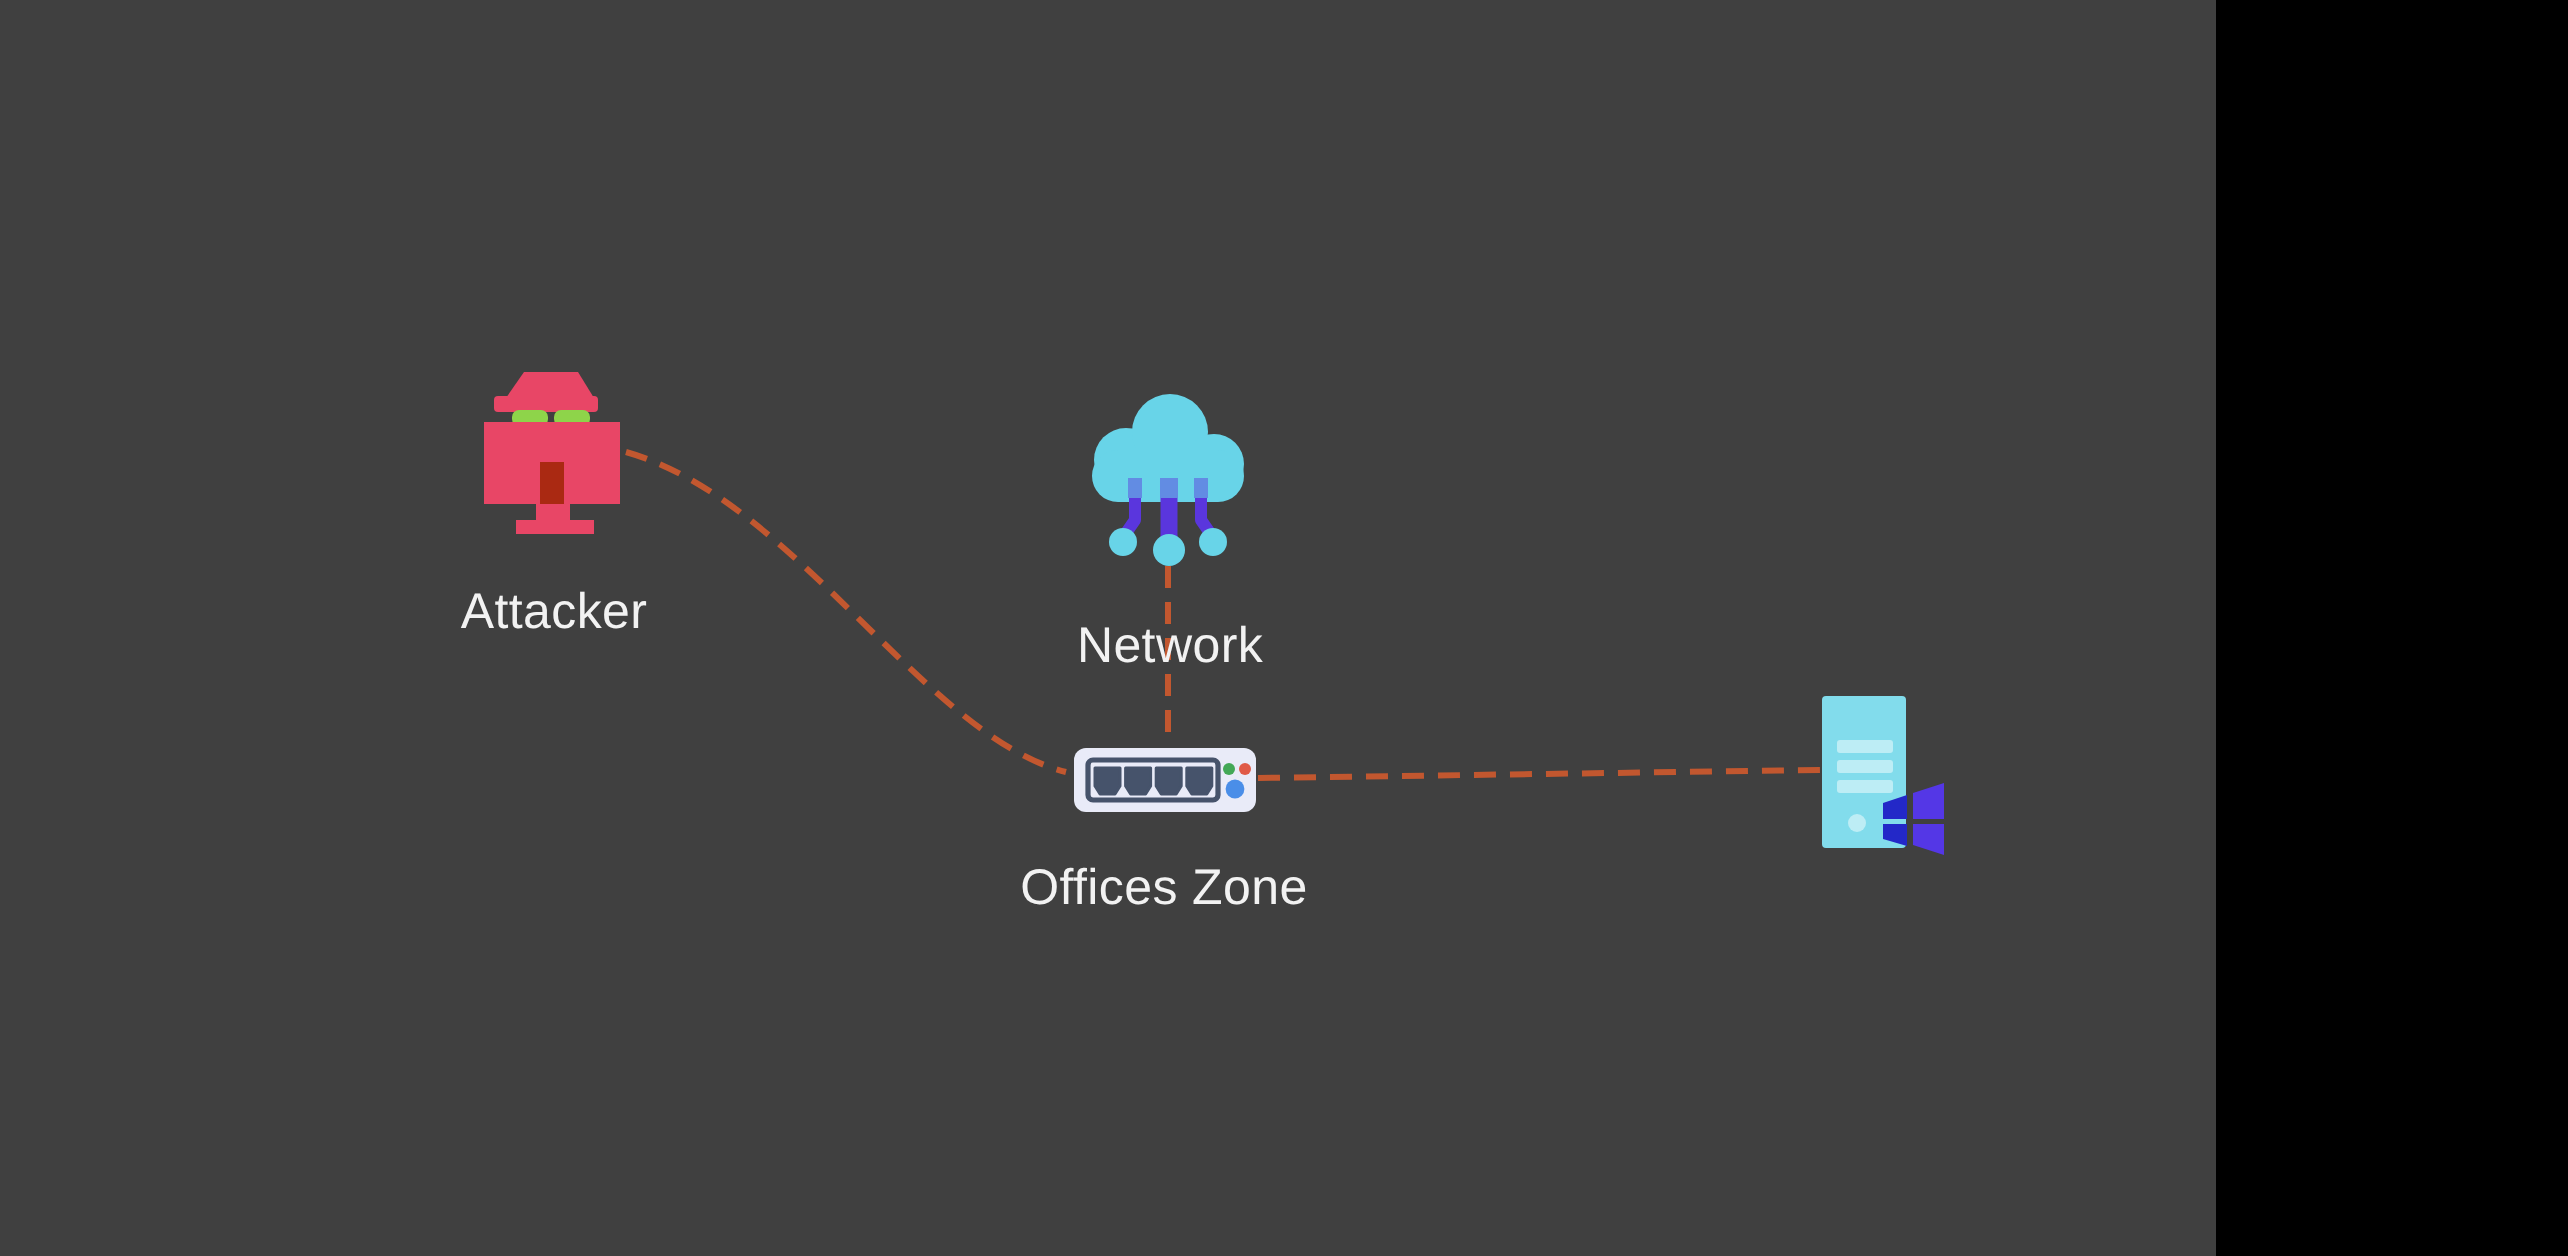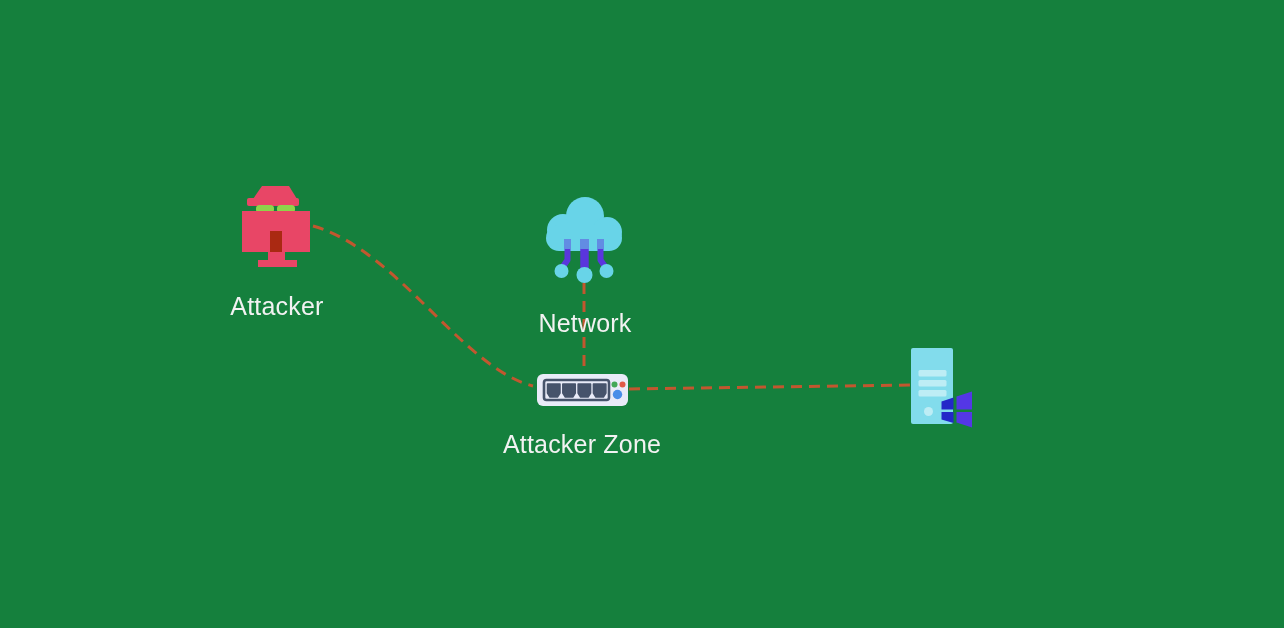--- a/index.html
+++ b/index.html
@@ -2,23 +2,23 @@
 <html><head>
 <meta charset="utf-8">
 <style>
   html, body {
     margin: 0;
     padding: 0;
     background: #000;
   }
   .stage {
     position: relative;
-    width: 1284px;
+    width: 1108px;
     height: 628px;
-    background: #15803d;
+    background: #404040;
     overflow: hidden;
     font-family: "Liberation Sans", sans-serif;
   }
   .diagram-svg {
     position: absolute;
     left: 0;
     top: 0;
     width: 1284px;
     height: 628px;
     display: block;
@@ -129,16 +129,16 @@
           <polygon points="956.5,412 972,412 972,427.5 956.5,422.5" fill="#5437e6"></polygon>
         </g>
       </g>
     </g>
   </svg>
 
   <div class="node-label" style="left:277px; top:292px;">Attacker</div>
 
   <div class="node-label" style="left:585px; top:309px;text-align:center;">Network</div>
 
-  <div class="node-label" style="left:582px; top:430px;">Attacker Zone</div>
+  <div class="node-label" style="left:582px; top:430px;">Offices Zone</div>
 
 
 </div>
 
 </body></html>

